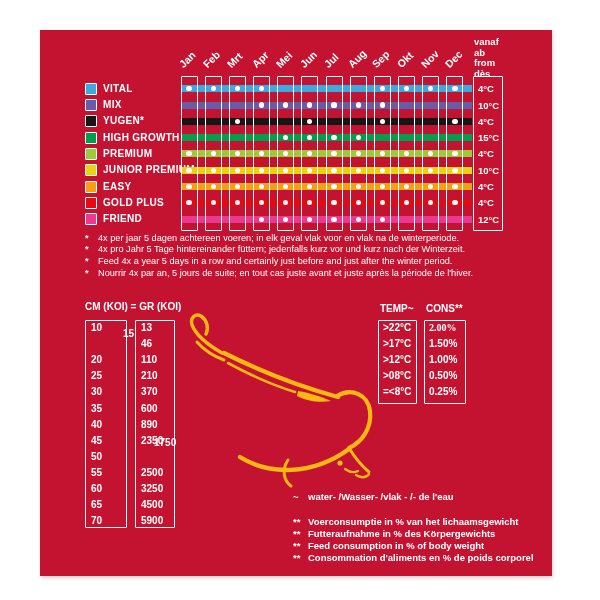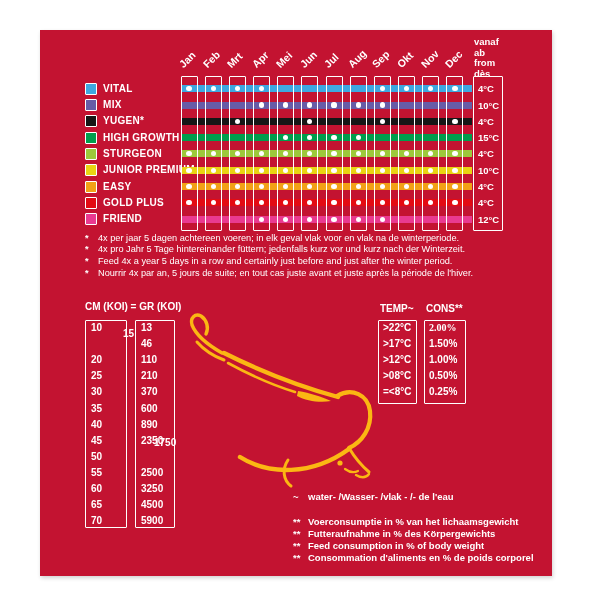--- a/index.html
+++ b/index.html
@@ -174,21 +174,21 @@
   <div id="legend">
       <div class="swatch" style="left: 45px; top: 52.7px; background: rgb(62, 168, 224);"></div>
       <div class="legend-label" style="left: 63px; top: 52.7px;">VITAL</div>
       <div class="swatch" style="left: 45px; top: 69px; background: rgb(103, 92, 167);"></div>
       <div class="legend-label" style="left: 63px; top: 69px;">MIX</div>
       <div class="swatch" style="left: 45px; top: 85.3px; background: rgb(22, 22, 22);"></div>
       <div class="legend-label" style="left: 63px; top: 85.3px;">YUGEN*</div>
       <div class="swatch" style="left: 45px; top: 101.6px; background: rgb(0, 158, 77);"></div>
       <div class="legend-label" style="left: 63px; top: 101.6px;">HIGH GROWTH</div>
       <div class="swatch" style="left: 45px; top: 117.9px; background: rgb(157, 201, 59);"></div>
-      <div class="legend-label" style="left: 63px; top: 117.9px;">STURGEON</div>
+      <div class="legend-label" style="left: 63px; top: 117.9px;">PREMIUM</div>
       <div class="swatch" style="left: 45px; top: 134.2px; background: rgb(233, 211, 19);"></div>
       <div class="legend-label" style="left: 63px; top: 134.2px;">JUNIOR PREMIUM</div>
       <div class="swatch" style="left: 45px; top: 150.5px; background: rgb(242, 161, 23);"></div>
       <div class="legend-label" style="left: 63px; top: 150.5px;">EASY</div>
       <div class="swatch" style="left: 45px; top: 166.8px; background: rgb(227, 11, 19);"></div>
       <div class="legend-label" style="left: 63px; top: 166.8px;">GOLD PLUS</div>
       <div class="swatch" style="left: 45px; top: 183.1px; background: rgb(233, 58, 144);"></div>
       <div class="legend-label" style="left: 63px; top: 183.1px;">FRIEND</div>
     </div>
 

